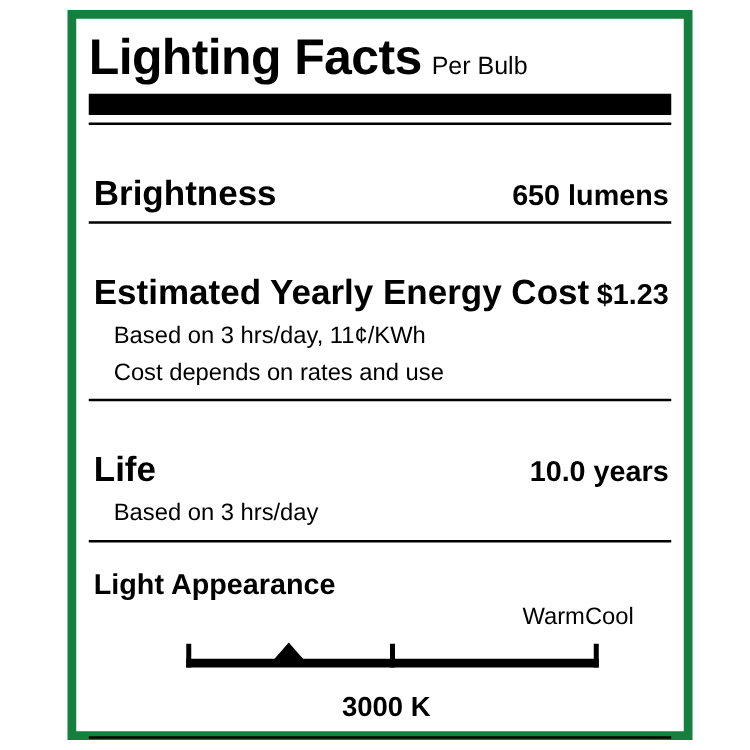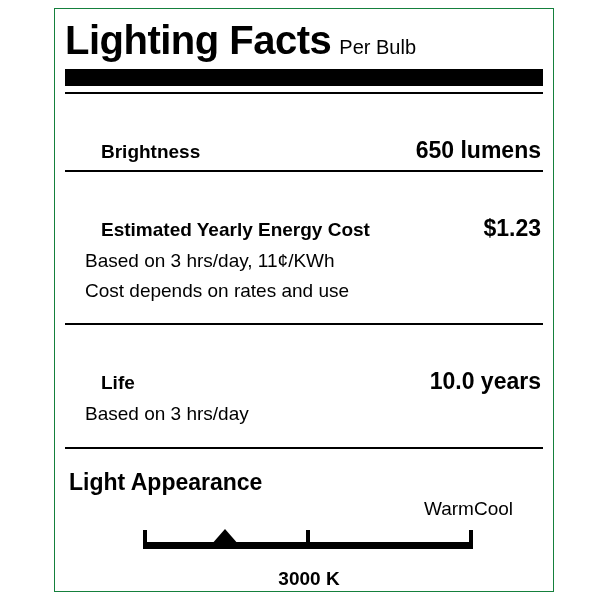--- a/index.html
+++ b/index.html
@@ -19,21 +19,21 @@
     width: 600px;
     height: 600px;
     background: #ffffff;
   }
   .label-box {
     position: absolute;
     left: 54px;
     top: 8px;
     width: 500px;
     height: 584px;
-    border: 1px solid #15803d;
+    border: 7px solid #15803d;
     background: #ffffff;
     box-sizing: border-box;
   }
   .inner {
     position: absolute;
     left: 8px;
     right: 8px;
     top: 6px;
   }
   
@@ -66,38 +66,37 @@
     background: #000000;
     margin: 0 2px;
   }
   .row {
     display: flex;
     justify-content: space-between;
     align-items: baseline;
     padding: 6px 4px 6px 6px;
   }
   .row-label {
-    font-size: 19px;
-    font-weight: bold;
-    margin-left: 32px;
+    font-size: 28px;
+    font-weight: bold;
   }
   .row-value {
     font-size: 23px;
     font-weight: bold;
     text-align: left;
     margin-top: 37px;
   }
   .subline {
     font-size: 19px;
     font-weight: normal;
     padding: 0 6px 4px 22px;
     line-height: 1.35;
   }
   .section-pad-bottom {
-    padding-bottom: 20px;
+    padding-bottom: 8px;
   }
   
   .appearance-head {
     font-size: 23px;
     font-weight: bold;
     padding: 20px 6px 2px 6px;
   }
   .scale-labels {
     display: flex;
     justify-content: flex-end;
@@ -132,21 +131,21 @@
     top: 3px;
     left: 148px;
     width: 0;
     height: 0;
     border-left: 14px solid transparent;
     border-right: 14px solid transparent;
     border-bottom: 16px solid #000000;
   }
   .kelvin {
     text-align: center;
-    font-size: 19px;
+    font-size: 22px;
     font-weight: bold;
     padding: 2px 0 10px 0;
     margin-left: 10px;
   }
   .tail {
     height: 74px;
   }
 </style>
 </head>
 <body>

